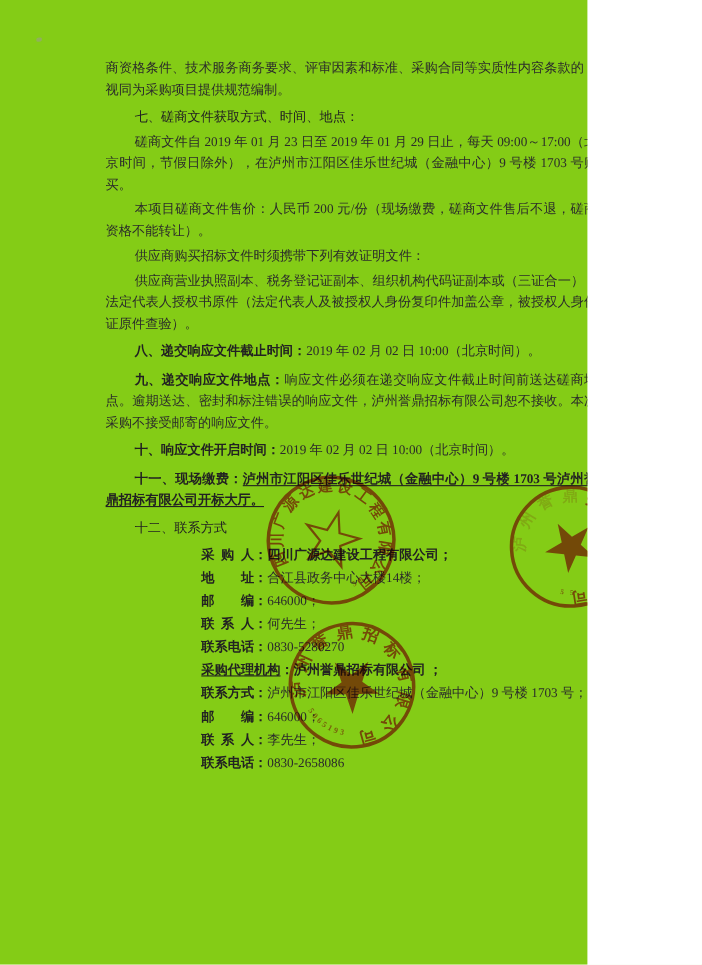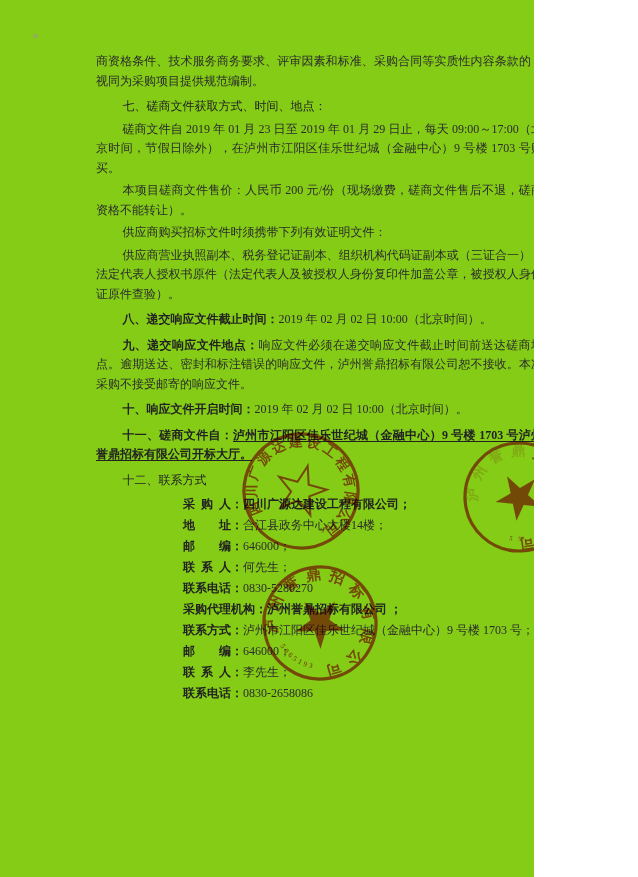--- a/index.html
+++ b/index.html
@@ -15,21 +15,21 @@
   }
   .para{margin:0 0 3px 0;}
   .indent{text-indent:2.2em;}
   .heading{font-weight:normal;margin-top:6px;color:#222;}
   .secline{margin-top:6px;}
   .b{font-weight:bold;color:#222;}
   .ul{text-decoration:underline;text-underline-offset:2px;}
   .contacts{margin-left:59px;margin-top:4px;line-height:21px;text-align:left;}
   .contact-line{white-space:nowrap;}
   .clabel{display:inline-block;width:4em;text-align:justify;text-align-last:justify;font-weight:bold;color:#222;vertical-align:bottom;margin-left:28px;}
-  .clabel.wide{width:auto;text-align-last:auto;}
+  .clabel.wide{width:auto;text-align-last:auto;text-decoration:underline;}
   .ccolon{font-weight:bold;color:#222;}
   .cvalue{}
   .cvalue.bold{font-weight:bold;color:#222;}
   .stamp{
     position:absolute;
     mix-blend-mode:multiply;
     opacity:0.82;
   }
   .stamp text{font-family:"Liberation Serif","DejaVu Serif",serif;font-weight:bold;}
   .speck{position:absolute;left:33px;top:34px;width:5px;height:4px;background:#9a9a96;border-radius:50% 20% 50% 30%;opacity:.55;}
@@ -55,21 +55,21 @@
 
     <p class="para indent secline">
       <span class="b">九、递交响应文件地点：</span><span>响应文件必须在递交响应文件截止时间前送达磋商地点。逾期送达、密封和标注错误的响应文件，泸州誉鼎招标有限公司恕不接收。本次采购不接受邮寄的响应文件。</span>
     </p>
 
     <p class="para indent secline">
       <span class="b">十、响应文件开启时间：</span><span>2019 年 02 月 02 日 10:00（北京时间）。</span>
     </p>
 
     <p class="para indent secline">
-      <span class="b">十一、磋商文件自：</span><span class="b ul">泸州市江阳区佳乐世纪城（金融中心）9 号楼 1703 号泸州誉鼎招标有限公司开标大厅。</span>
+      <span class="b">十一、现场缴费：</span><span class="b ul">泸州市江阳区佳乐世纪城（金融中心）9 号楼 1703 号泸州誉鼎招标有限公司开标大厅。</span>
     </p>
 
     <p class="para heading indent secline">十二、联系方式</p>
 
     <div class="contacts" id="contacts">
         <div class="contact-line"><span class="clabel">采购人</span><span class="ccolon">：</span><span class="cvalue bold">四川广源达建设工程有限公司；</span></div>
         <div class="contact-line"><span class="clabel">地址</span><span class="ccolon">：</span><span class="cvalue">合江县政务中心大楼14楼；</span></div>
         <div class="contact-line"><span class="clabel">邮编</span><span class="ccolon">：</span><span class="cvalue">646000；</span></div>
         <div class="contact-line"><span class="clabel">联系人</span><span class="ccolon">：</span><span class="cvalue">何先生；</span></div>
         <div class="contact-line"><span class="clabel">联系电话</span><span class="ccolon">：</span><span class="cvalue">0830-5280270</span></div>

